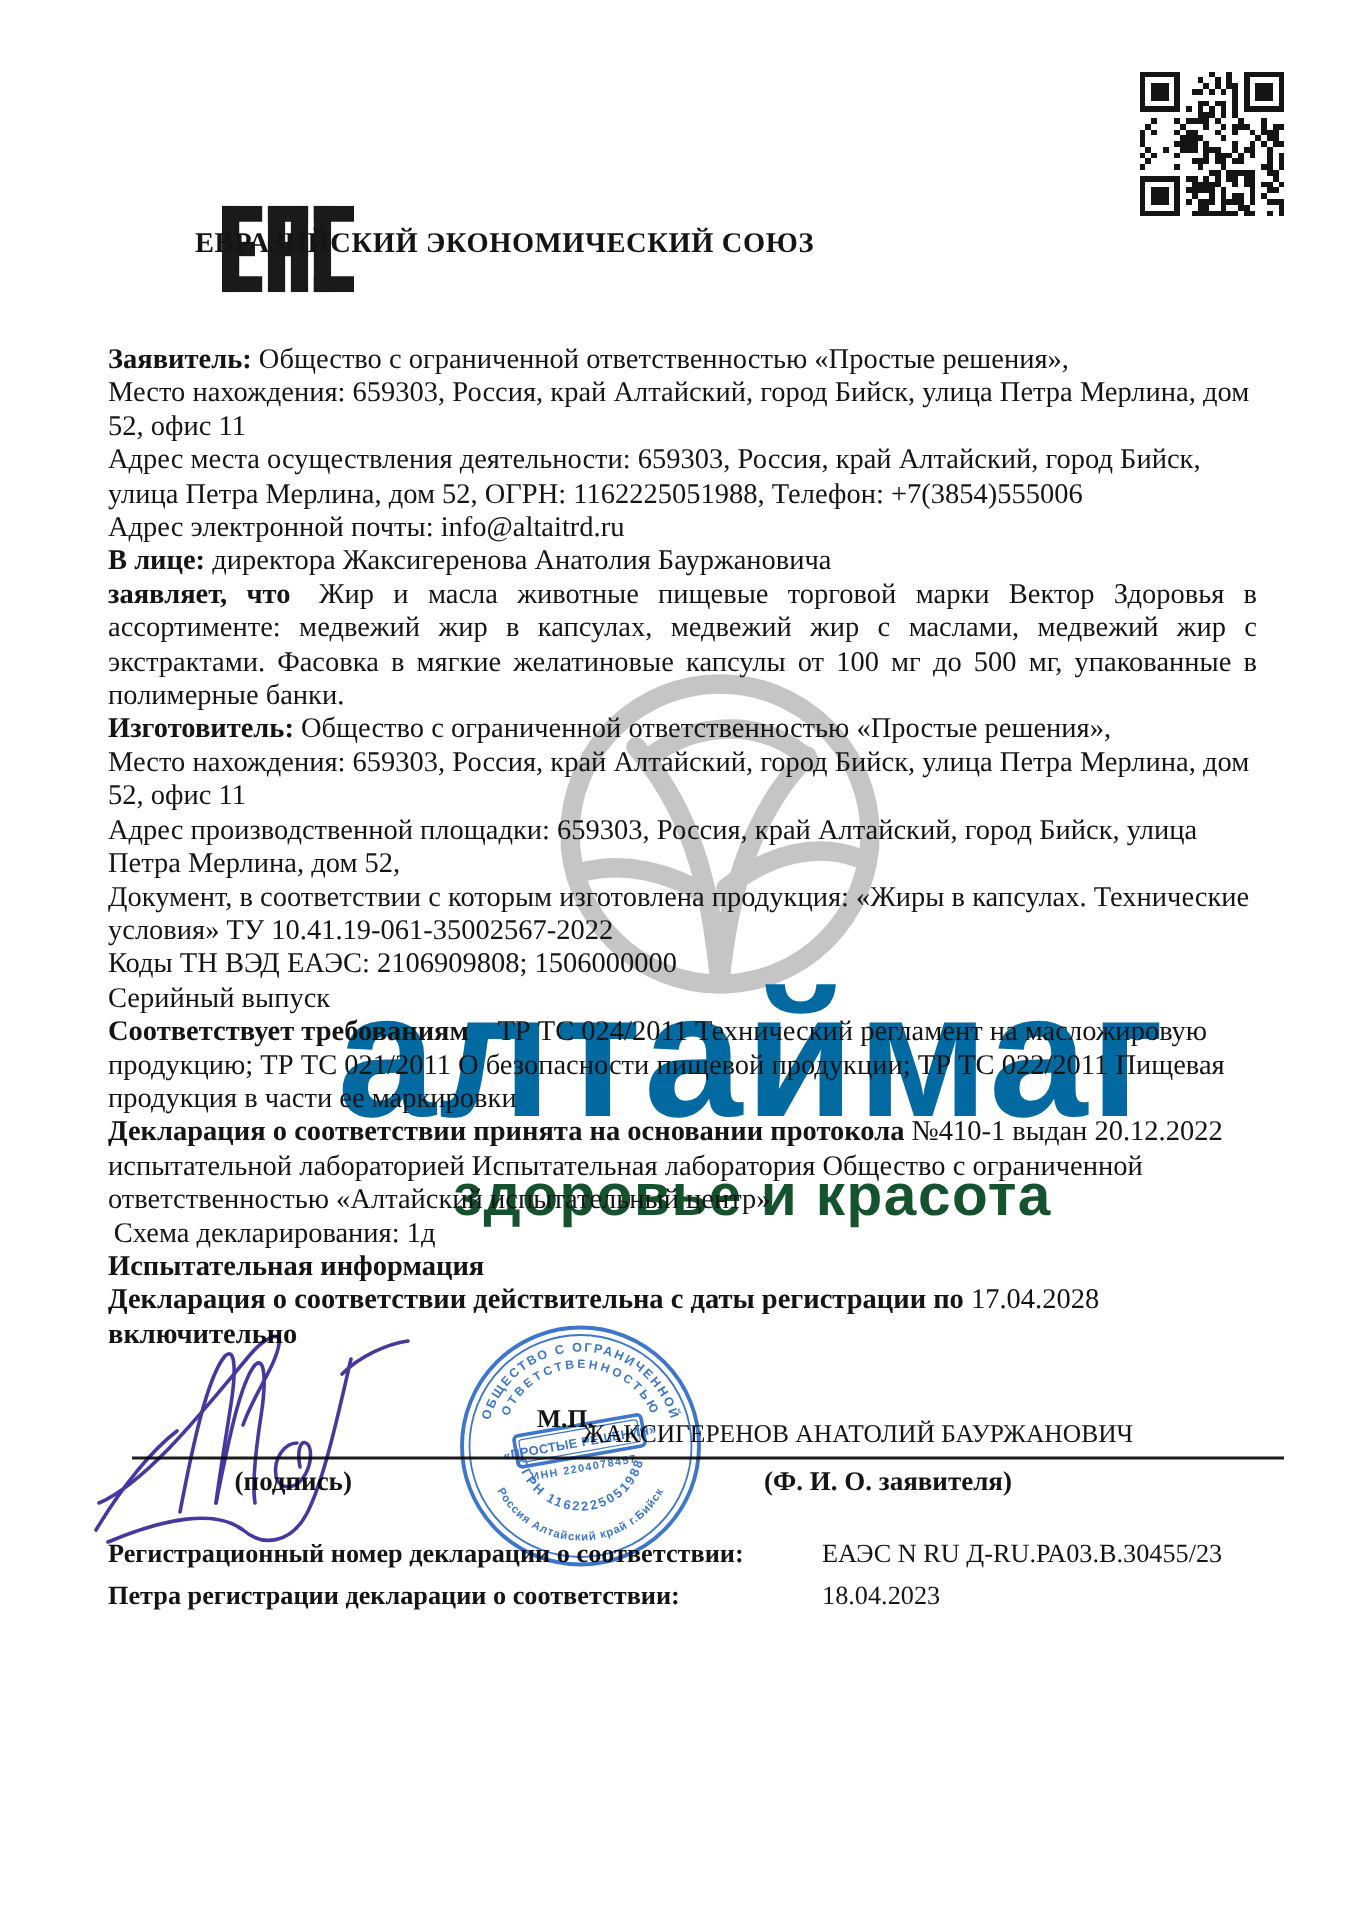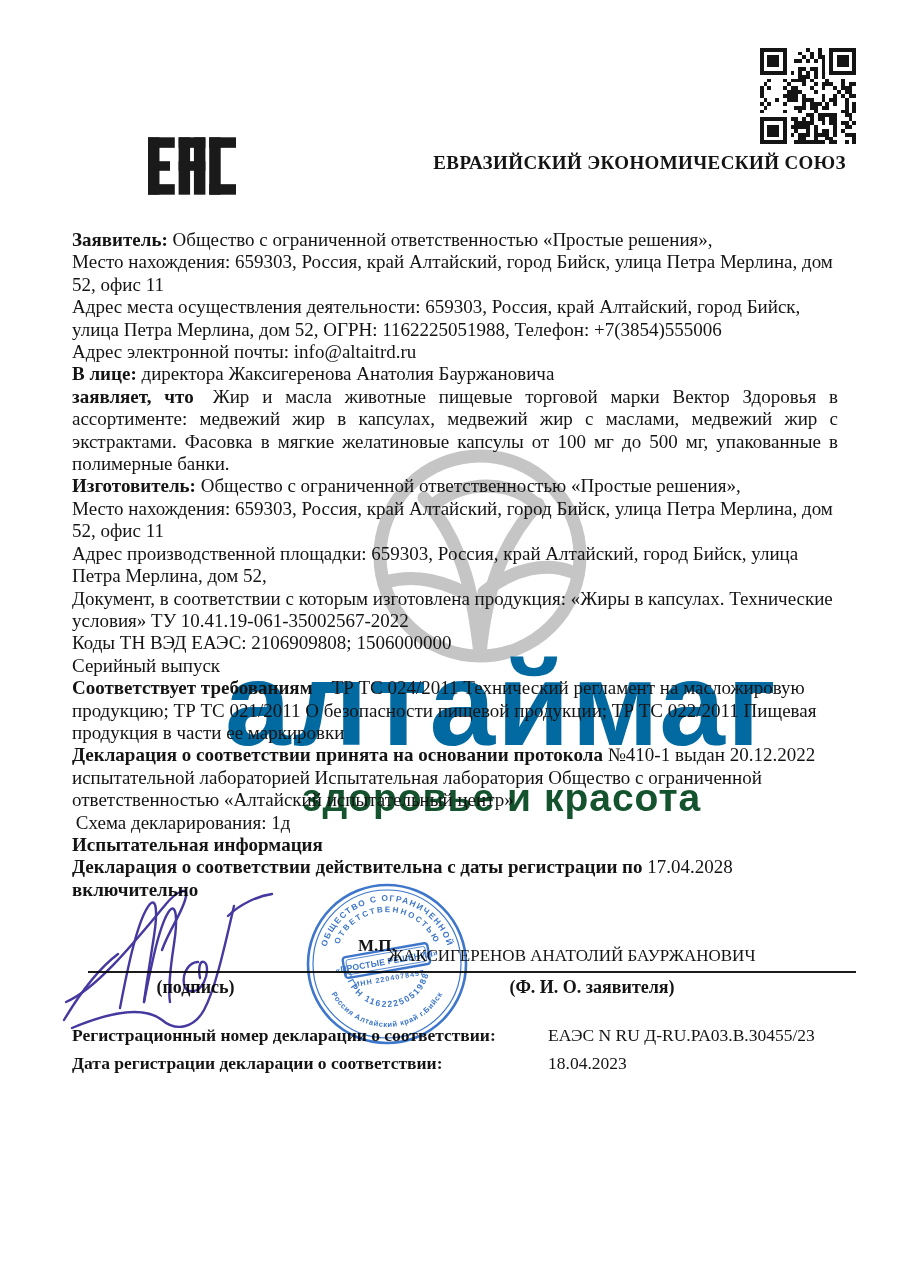--- a/index.html
+++ b/index.html
@@ -7,21 +7,21 @@
         font-family:"Liberation Serif",serif;color:#141414;}
   
   .wm{position:absolute;z-index:0;pointer-events:none;}
   .wm-brand{left:225px;top:645px;width:600px;font-family:"Liberation Sans",sans-serif;
             font-weight:bold;font-size:118px;letter-spacing:2px;color:#0369a1;line-height:1;}
   .wm-tagline{left:302px;top:778px;font-family:"Liberation Sans",sans-serif;font-weight:bold;
               font-size:39px;letter-spacing:1px;color:#14532d;line-height:1;}
   .wm-emblem{left:362px;top:442px;}
   
   .eac{position:absolute;left:148px;top:136px;z-index:1;}
-  .titles{position:absolute;left:130px;top:146px;width:716px;text-align:right;z-index:1;}
+  .titles{position:absolute;left:130px;top:146px;width:716px;text-align:left;z-index:1;}
   .title-line{font-weight:bold;font-size:19px;letter-spacing:.4px;line-height:34px;}
   .qr{position:absolute;left:752px;top:40px;width:112px;height:112px;z-index:1;background:#fff;}
   
   .col{position:absolute;left:72px;top:229px;width:766px;z-index:1;font-size:19px;line-height:22.4px;}
   .col p{margin:0;}
   .col b{font-weight:bold;}
   .just{text-align:justify;}
   .mt17{margin-top:17px;} .mt4{margin-top:4px;} .mt12{margin-top:12px;}
   .mt46{margin-top:46px;}
   
@@ -469,18 +469,18 @@
       </g>
     </g>
   </svg>
 
   <div class="reg">
     <div class="reg-row">
       <div class="reg-label">Регистрационный номер декларации о соответствии:</div>
       <div class="reg-value">ЕАЭС N RU Д-RU.РА03.В.30455/23</div>
     </div>
     <div class="reg-row">
-      <div class="reg-label">Дата регистрации декларации о соответствии:</div>
+      <div class="reg-label">Петра регистрации декларации о соответствии:</div>
       <div class="reg-value">18.04.2023</div>
     </div>
   </div>
 
 </div>
 
 </body></html>

